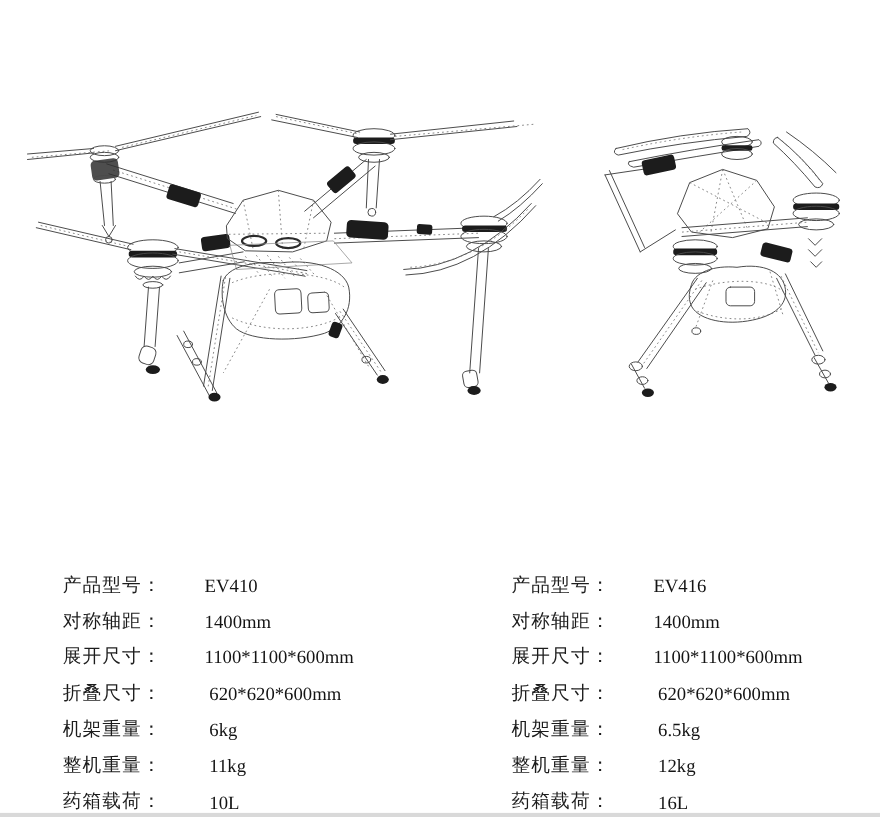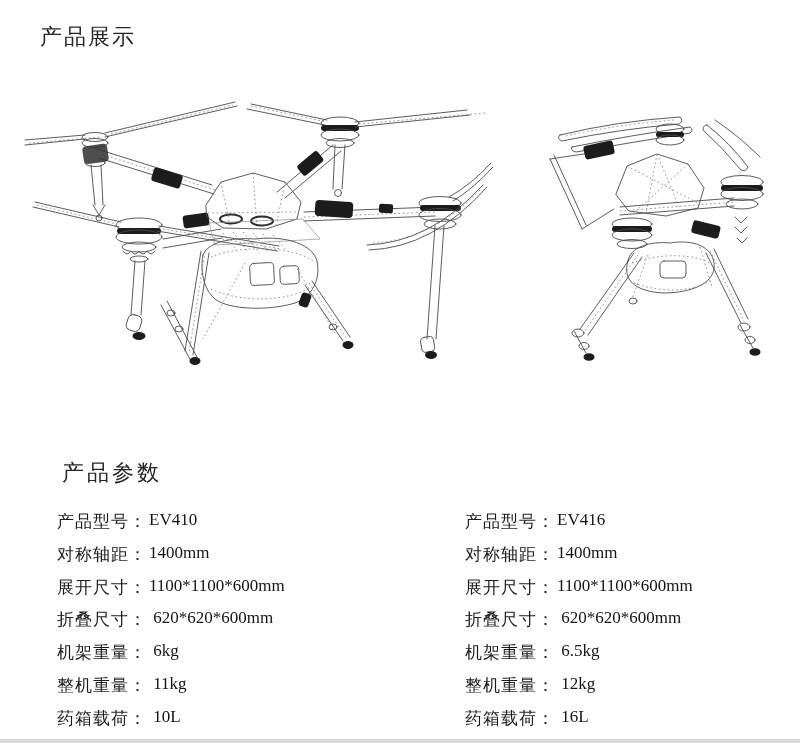--- a/index.html
+++ b/index.html
@@ -14,38 +14,37 @@
   .title-params{
     position:absolute;left:62px;top:458px;margin:0;
     font-size:22px;font-weight:500;letter-spacing:3px;color:#252525;
   }
   .illustrations{position:absolute;left:0;top:0;width:800px;height:450px;}
   .svg-left{position:absolute;left:15px;top:93px;width:495px;height:312px;}
   .svg-right{position:absolute;left:508px;top:95px;width:290px;height:300px;}
   .spec-col{position:absolute;top:510px;}
   .spec-col.col-left{left:57px;}
   .spec-col.col-right{left:465px;}
-  .spec-row{height:32.8px;display:flex;align-items:flex-start;font-size:17px;}
+  .spec-row{height:32.8px;display:flex;align-items:flex-end;font-size:17px;gap:37px;}
   .spec-label{letter-spacing:1px;white-space:pre;color:#1c1c1c;}
   .spec-value{margin-left:2px;white-space:pre;color:#141414;}
   .bottom-bar{position:absolute;left:0;bottom:0;width:800px;height:4px;background:#d9d9d9;}
   
   .ln{fill:none;stroke:#4a4a4a;stroke-width:.9;stroke-linecap:round;stroke-linejoin:round;}
   .lt{fill:none;stroke:#8f8f8f;stroke-width:.7;}
   .dt{fill:none;stroke:#787878;stroke-width:.8;stroke-dasharray:1.6 2.7;}
   .bk{fill:#1c1c1c;stroke:none;}
   .dk{fill:#2f2f2f;opacity:.85;stroke:none;}
   .vnt{fill:none;stroke:#2b2b2b;stroke-width:2;}
 </style>
 </head>
 <body>
 
 <div class="page">
 
-  <h1 class="title-display">产品展示</h1>
 
   <div class="illustrations">
 
     <svg class="svg-left" viewBox="0 0 495 312" aria-hidden="true">
 
       <path class="ln" d="M197 92 L82 56 M199 101 L84 65"></path>
       <path class="ln" d="M262 99 L318 52 M270 105 L326 58"></path>
       <path class="ln" d="M206 136 L148 146 M207 145 L148 155"></path>
       <path class="ln" d="M289 119 L420 114 M289 128 L420 123"></path>
       <path class="dt" d="M289 124 L420 119 M200 97 L86 61"></path>
@@ -169,21 +168,20 @@
       <path class="ln" d="M66 236 L78 258"></path>
       <ellipse class="bk" cx="81" cy="262" rx="5.5" ry="3.8"></ellipse>
       <ellipse class="ln" cx="236" cy="232" rx="6" ry="4"></ellipse>
       <ellipse class="ln" cx="242" cy="245" rx="5" ry="3.5"></ellipse>
       <path class="ln" d="M232 230 L245 253"></path>
       <ellipse class="bk" cx="247" cy="257" rx="5.5" ry="3.8"></ellipse>
       <ellipse class="ln" cx="125" cy="206" rx="4" ry="3"></ellipse>
     </svg>
   </div>
 
-  <h2 class="title-params">产品参数</h2>
 
   <div class="spec-col col-left">
     <div class="spec-row">
       <span class="spec-label">产品型号：</span>
       <span class="spec-value">EV410</span>
     </div>
     <div class="spec-row">
       <span class="spec-label">对称轴距：</span>
       <span class="spec-value">1400mm</span>
     </div>

